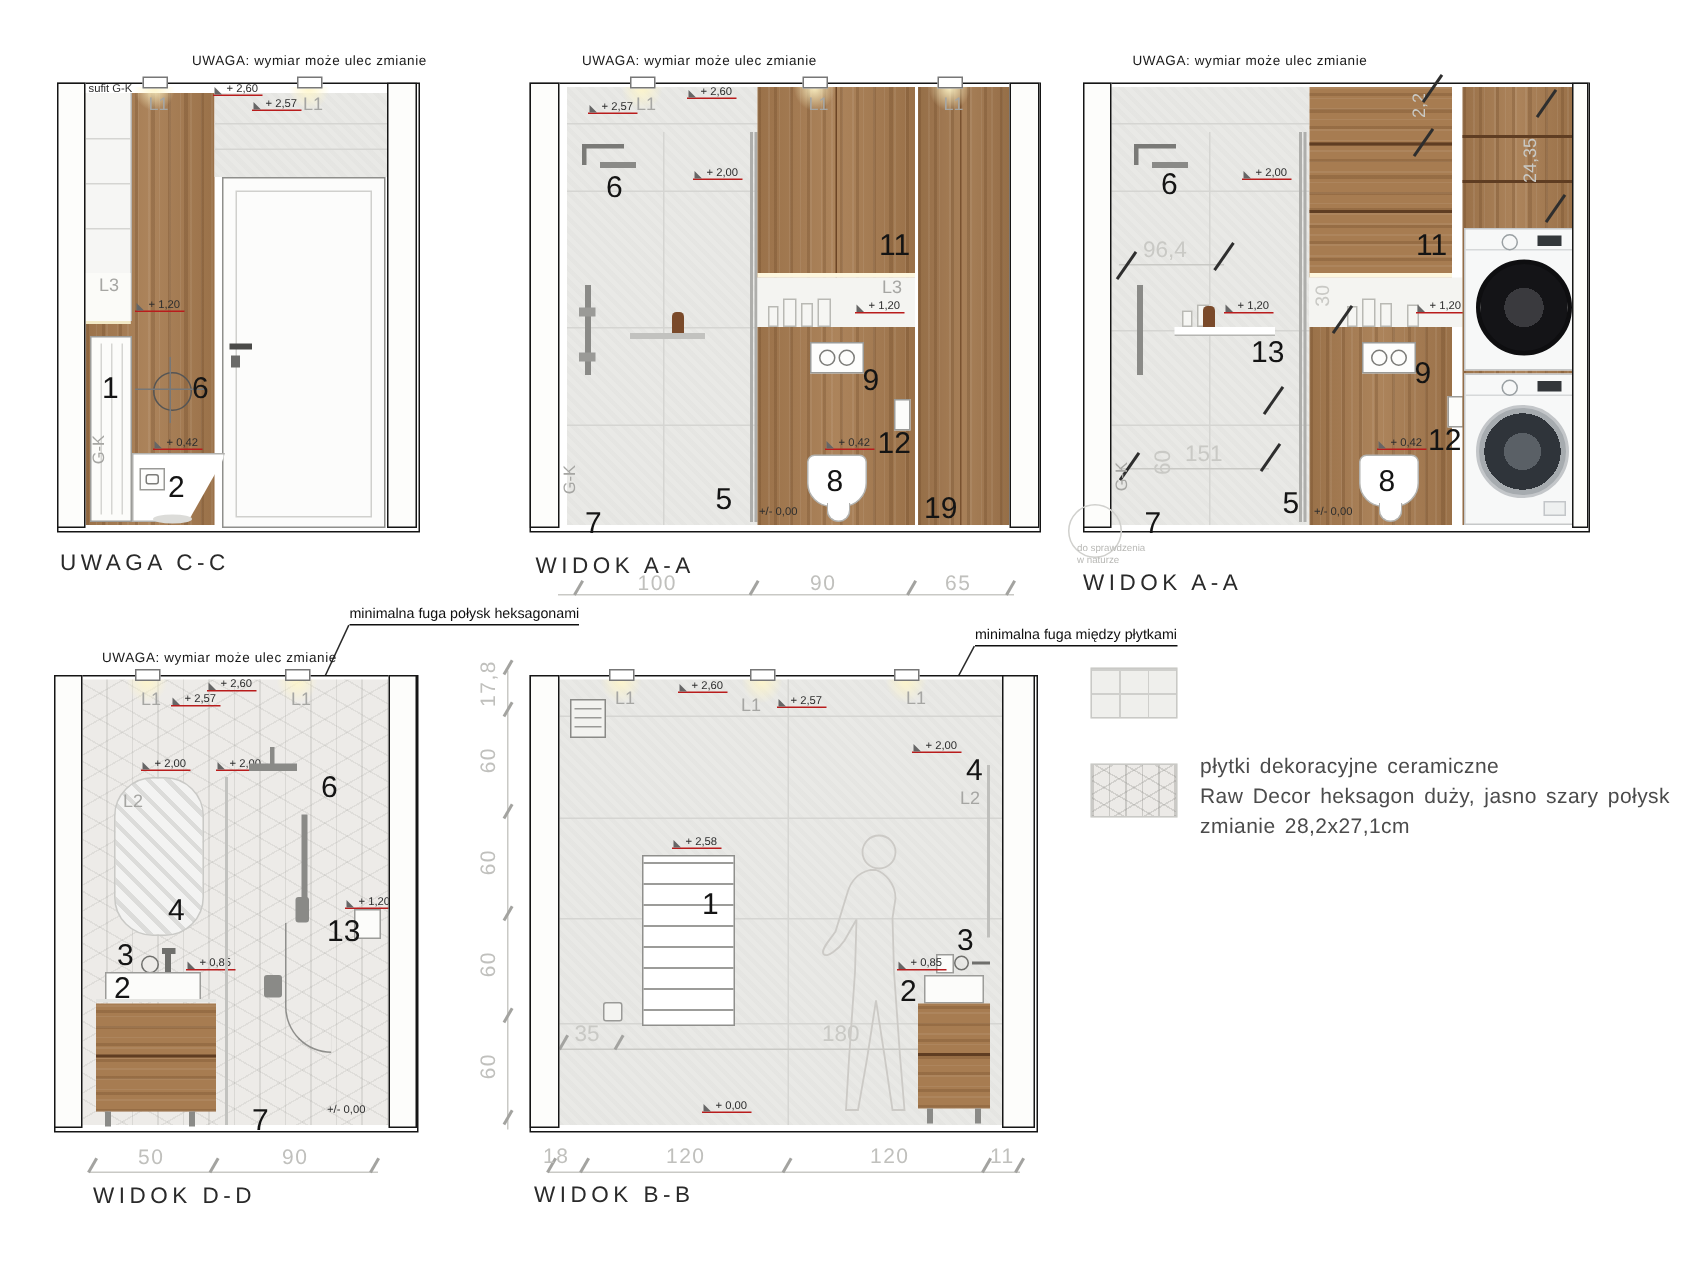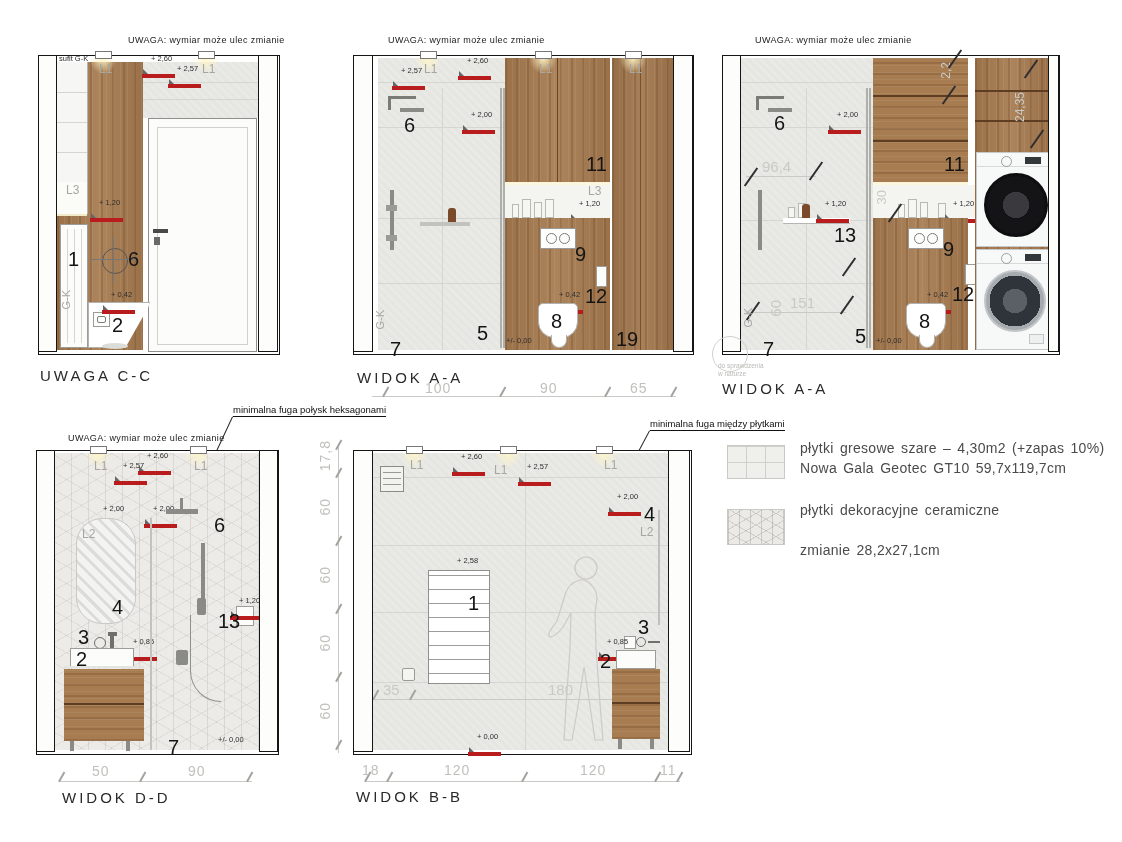--- a/index.html
+++ b/index.html
@@ -9,21 +9,21 @@
   .num{font-size:20px;color:#141414}
   .gl{font-size:12px;color:#a6a6a3}
   .dim{font-size:14px;color:#c0c0bd;letter-spacing:1px}
   .pcl{font-size:15px;color:#c9c9c5}
   .ttl{font-size:15px;color:#2a2a2a;letter-spacing:3px}
   .uw{font-size:9px;color:#191919;letter-spacing:.4px}
   .co{font-size:9.5px;color:#101010;border-bottom:1px solid #101010;padding-bottom:1px}
   .leg{font-size:14px;color:#4b4b4b;letter-spacing:.3px;word-spacing:2px}
   .tiny{font-size:6.5px;color:#b9b9b6}
   .vrt{writing-mode:vertical-rl;transform:rotate(180deg)}
-  .lvl{position:absolute;font-size:7.5px;line-height:9px;color:#2e2e2e;border-bottom:4px solid #b91c1c;padding:0 3px 11px 9px;white-space:nowrap;font-family:"Liberation Sans",sans-serif}
+  .lvl{position:absolute;font-size:7.5px;line-height:9px;color:#2e2e2e;border-bottom:1px solid #b91c1c;padding:0 3px 0 9px;white-space:nowrap;font-family:"Liberation Sans",sans-serif}
   .lvl::before{content:"";position:absolute;left:1px;bottom:0;width:0;height:0;border-right:5px solid transparent;border-bottom:5px solid #666}
   .fr{position:absolute;border:1.6px solid #151515;background:#fff}
   .post{position:absolute;border:1.5px solid #151515;background:#fdfdfb;z-index:4}
   .wht{background:#fcfcfa;border:1px solid #9c9c99}
   .jh{position:absolute;height:1px;background:#d5d5d2}
   .jv{position:absolute;width:1px;background:#d5d5d2}
   .gln{position:absolute;width:1.5px;background:#aeaeab}
   .tk{position:absolute;width:11px;height:1.5px;background:#a3a3a0;transform:rotate(-60deg)}
   .chk{position:absolute;width:22px;height:2px;background:#2e2e2e;transform:rotate(-55deg)}
   .ld{position:absolute;height:1.2px;background:#2a2a2a;transform-origin:0 0}
@@ -411,19 +411,18 @@
   <div class="tk" style="left:519px;top:776px"></div>
   <div class="tk" style="left:652px;top:776px"></div>
   <div class="tk" style="left:674px;top:776px"></div>
   <div class="tx dim" style="left:362px;top:763px">18</div>
   <div class="tx dim" style="left:444px;top:763px">120</div>
   <div class="tx dim" style="left:580px;top:763px">120</div>
   <div class="tx dim" style="left:660px;top:763px">11</div>
   <div class="tx ttl" style="left:356px;top:789px">WIDOK B-B</div>
 
   <div class="swatch1" style="left:727px;top:445px;width:56px;height:32px"></div>
-  <div class="tx leg" style="left:800px;top:441px">płytki gresowe szare – 4,30m2 (+zapas 10%)</div>
-  <div class="tx leg" style="left:800px;top:461px">Nowa Gala Geotec GT10 59,7x119,7cm</div>
   <div class="swatch2" style="left:727px;top:509px;width:56px;height:34px"></div>
   <div class="tx leg" style="left:800px;top:503px">płytki dekoracyjne ceramiczne</div>
+  <div class="tx leg" style="left:800px;top:523px">Raw Decor heksagon duży, jasno szary połysk</div>
   <div class="tx leg" style="left:800px;top:543px">zmianie 28,2x27,1cm</div>
 
 </div>
 
 </body></html>

